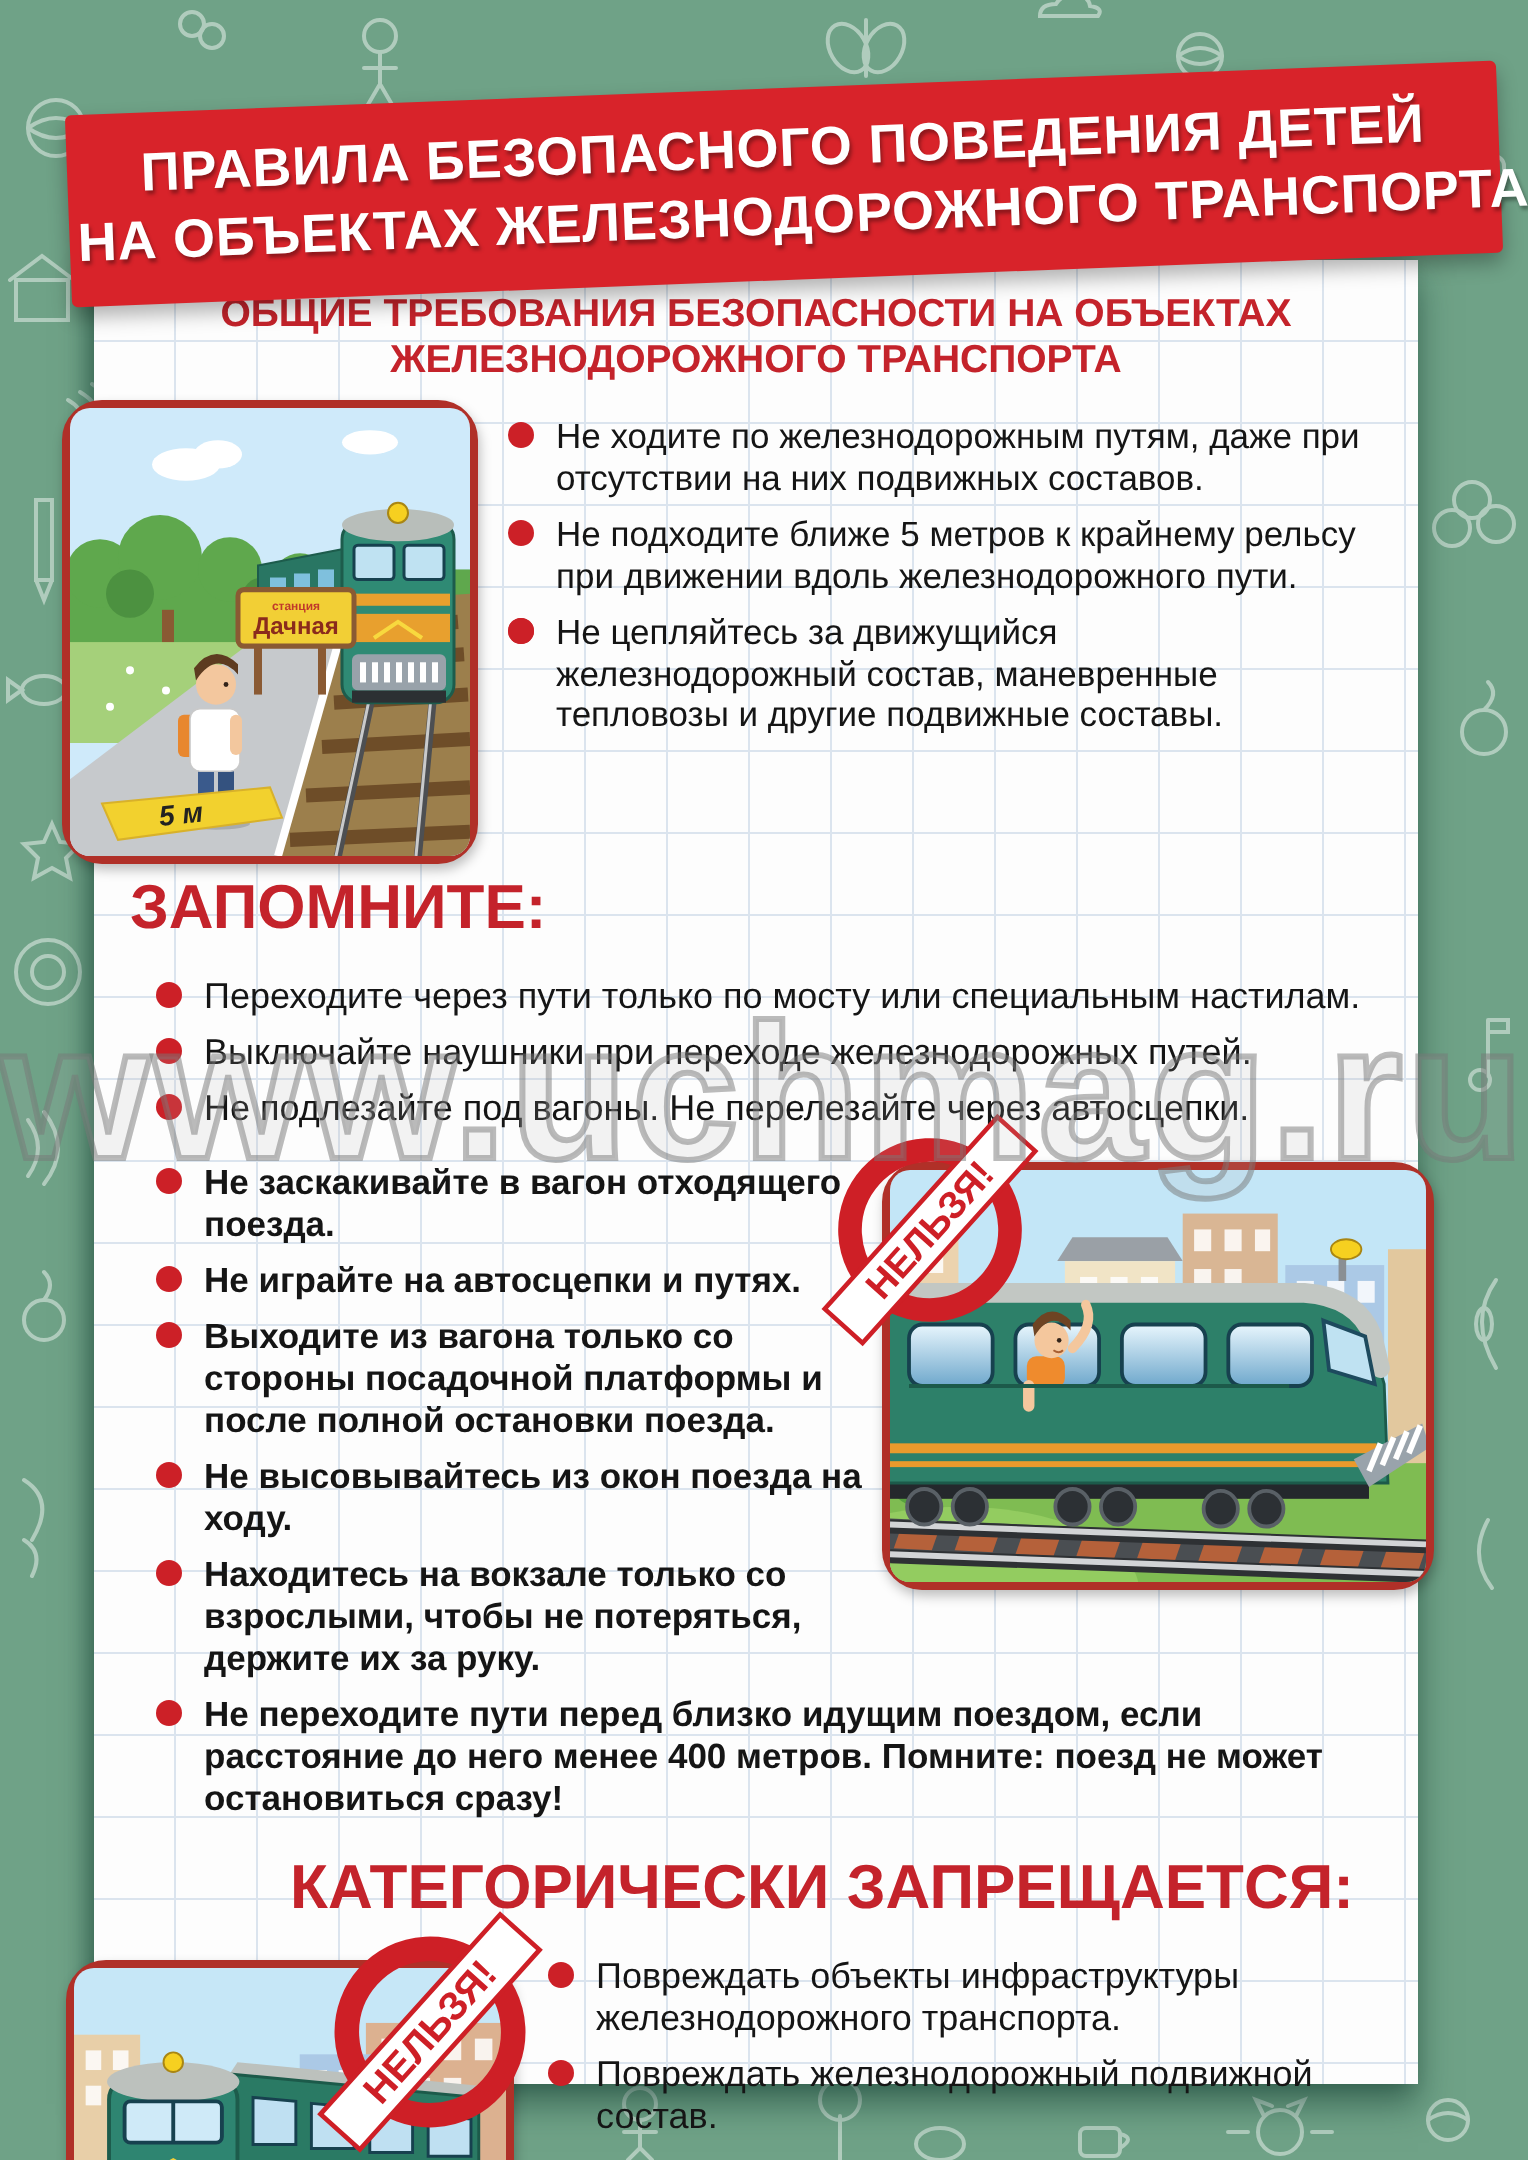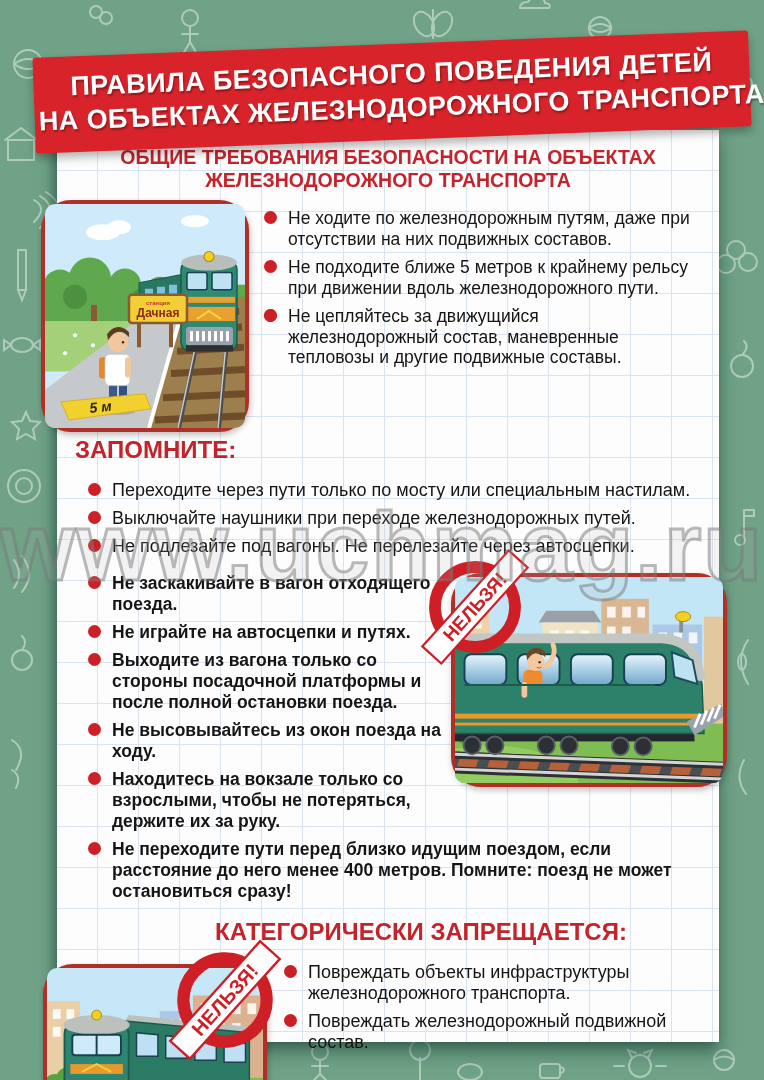--- a/index.html
+++ b/index.html
@@ -8,45 +8,45 @@
   .doodles{position:absolute;inset:0;z-index:0;}
 
   
   .banner{position:absolute;left:34px;top:44px;width:708px;z-index:4;
           background:#d8232a;border-radius:3px;padding:13px 4px 15px;
           transform:rotate(-2.2deg);box-shadow:0 5px 10px rgba(0,0,0,.3);}
   .banner div{color:#fff;font-weight:bold;text-align:center;font-size:27px;line-height:34px;
               letter-spacing:.4px;text-shadow:1px 2px 2px rgba(0,0,0,.35);white-space:nowrap;}
 
   
-  .card{position:absolute;left:57px;top:130px;width:662px;height:912px;z-index:1;
+  .card{position:absolute;left:47px;top:130px;width:662px;height:912px;z-index:1;
         background:
           repeating-linear-gradient(to right,transparent 0 40px,#dbe4ee 40px 41px),
           repeating-linear-gradient(to bottom,transparent 0 40px,#dbe4ee 40px 41px),
           #fdfdfd;
         box-shadow:0 10px 16px rgba(10,50,40,.5), -4px 0 8px rgba(10,50,40,.25);
         padding:14px 12px 0 12px;box-sizing:border-box;}
 
   .subtitle{color:#c4232b;font-weight:bold;font-size:19.5px;line-height:23px;
             text-align:center;margin:2px 0 10px;}
 
-  .sec-h{color:#c4232b;font-weight:bold;font-size:24px;margin:6px 0 8px 6px;clear:both;}
+  .sec-h{color:#c4232b;font-weight:bold;font-size:31px;margin:6px 0 8px 6px;clear:both;}
   .sec-h.centered{text-align:center;padding-left:60px;margin-top:10px;}
 
   ul.blist{list-style:none;margin:16px;padding:0;}
   ul.blist.bfc{overflow:hidden;}
   ul.blist li{position:relative;padding-left:27px;margin-bottom:8px;
               font-size:17.5px;line-height:20.5px;color:#151515;}
   ul.blist.md li{font-size:18px;line-height:21px;margin-bottom:7px;}
   ul.blist.md2 li{font-size:17.5px;line-height:21px;margin-bottom:7px;font-weight:bold;}
   ul.blist .dot{position:absolute;left:3px;top:3px;width:13px;height:13px;border-radius:50%;
                 background:#cc2027;}
 
   figure{margin:0;position:relative;}
-  .frame{width:100%;height:100%;background:#fff;border:4px solid #b03028;border-radius:30px;
+  .frame{width:100%;height:100%;background:#fff;border:4px solid #b03028;border-radius:20px;
          padding:0;box-sizing:border-box;box-shadow:1px 3px 6px rgba(0,0,0,.25);}
   .frame svg{display:block;width:100%;height:100%;border-radius:10px;}
 
   .fig1{float:left;width:208px;height:232px;margin:-8px 12px 4px -28px;}
   .fig2{float:right;width:276px;height:214px;margin:0 -20px 8px 8px;}
   .fig3{float:left;width:224px;height:214px;margin:2px 14px 0 -26px;}
 
   .stamp{position:absolute;z-index:3;}
   .stamp svg{width:100%;height:100%;overflow:visible;}
   .fig2 .stamp{left:-26px;top:-16px;width:100px;height:100px;}

